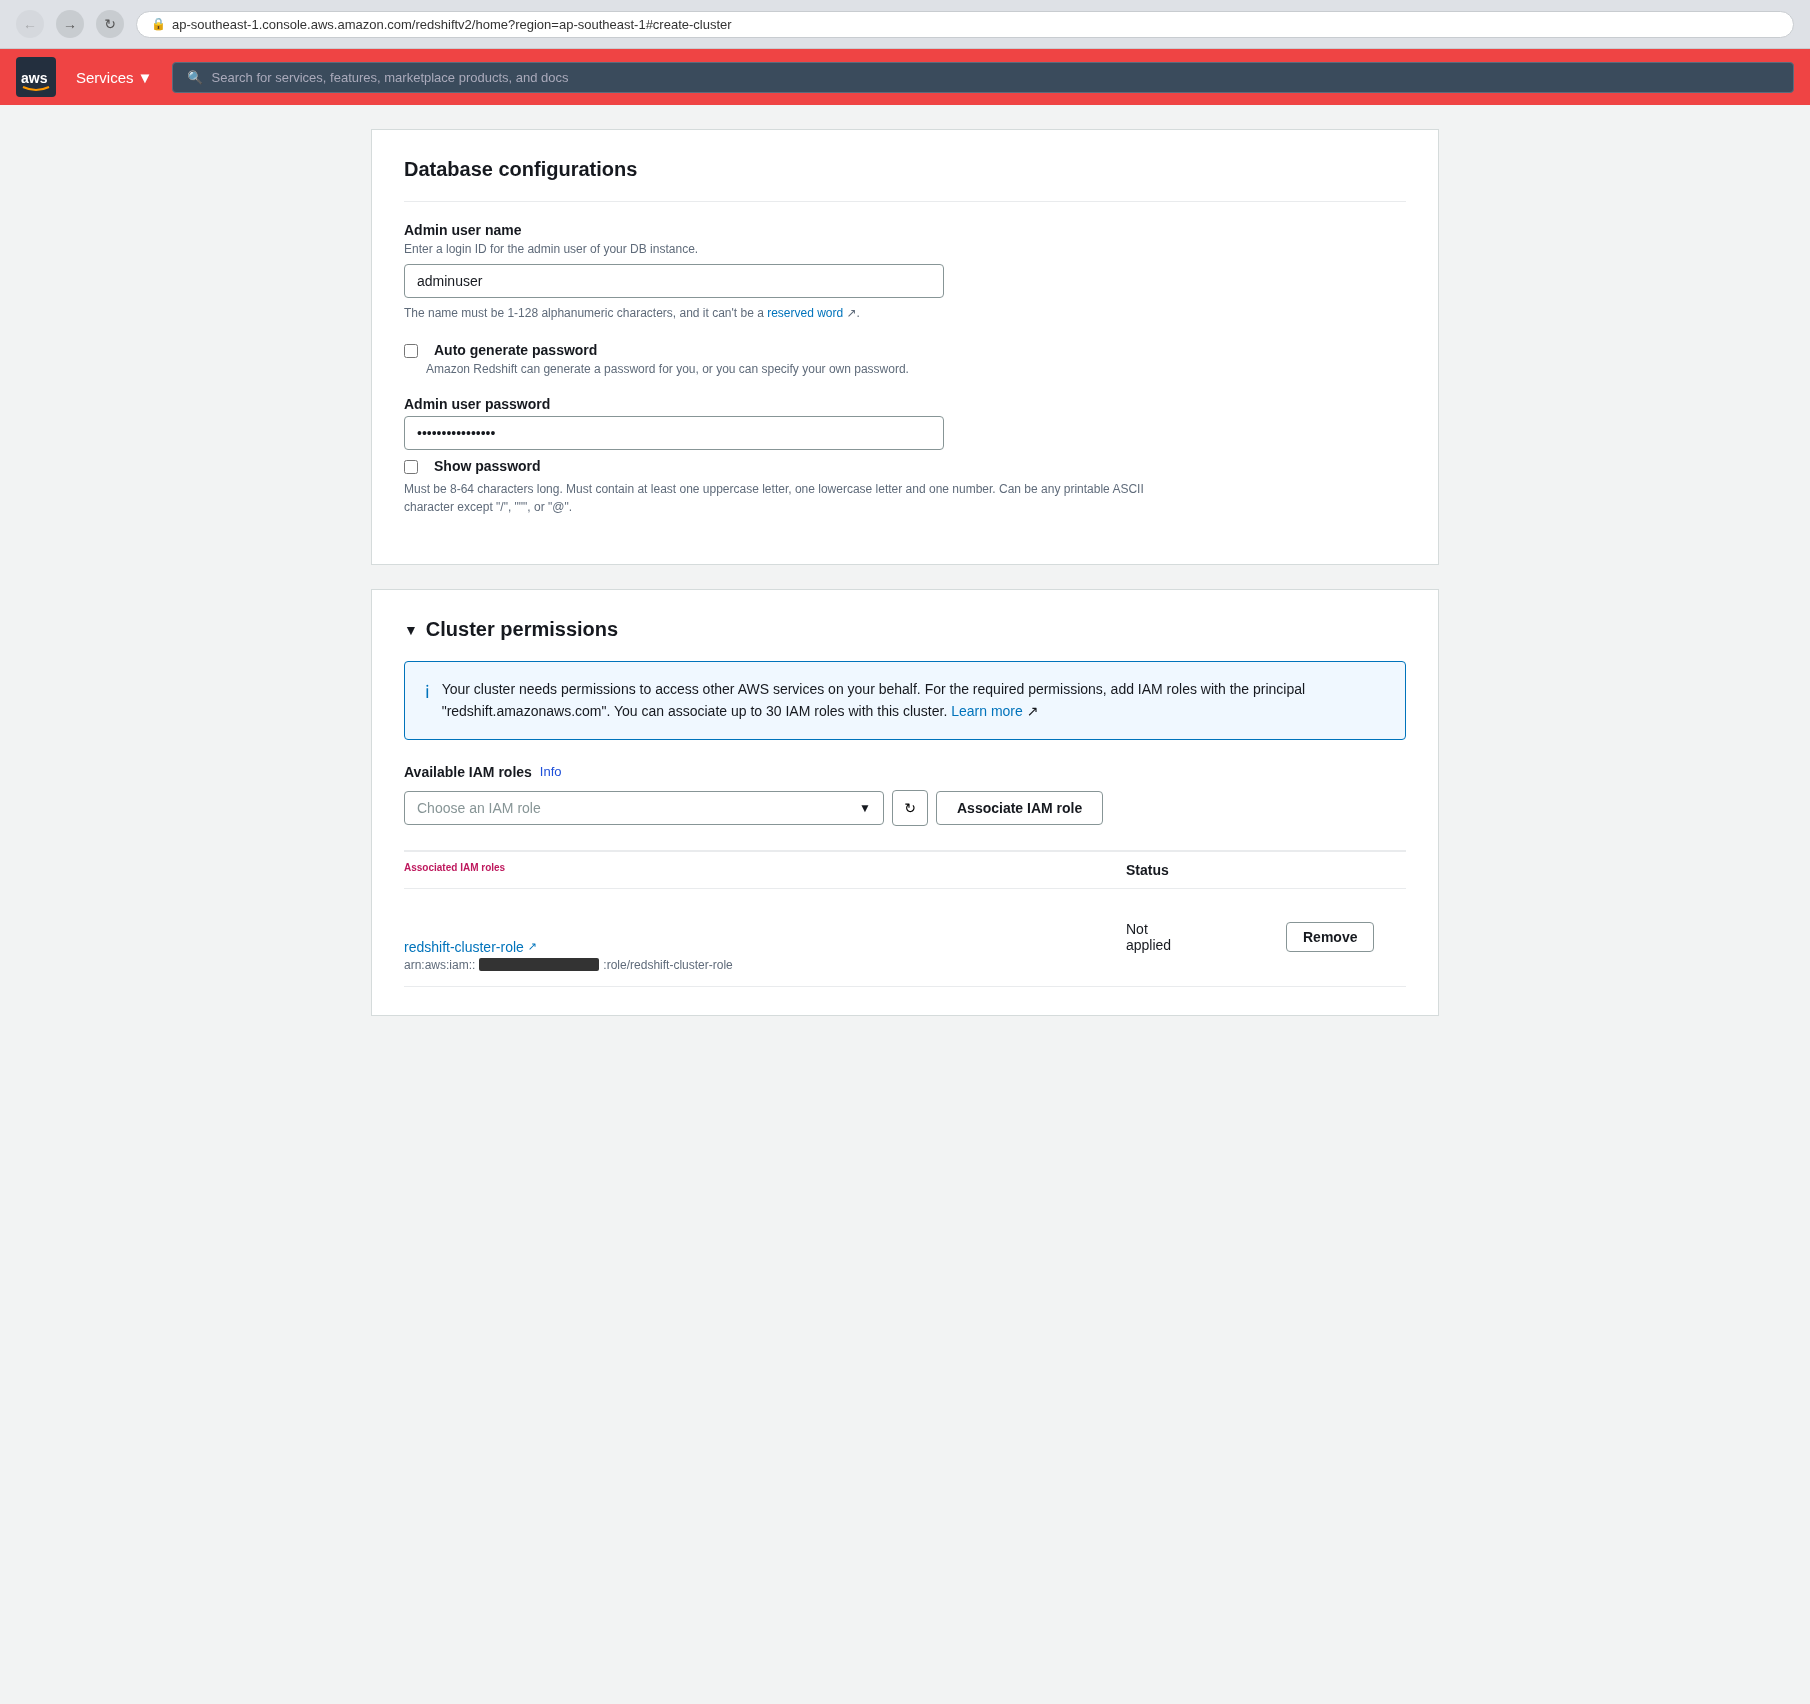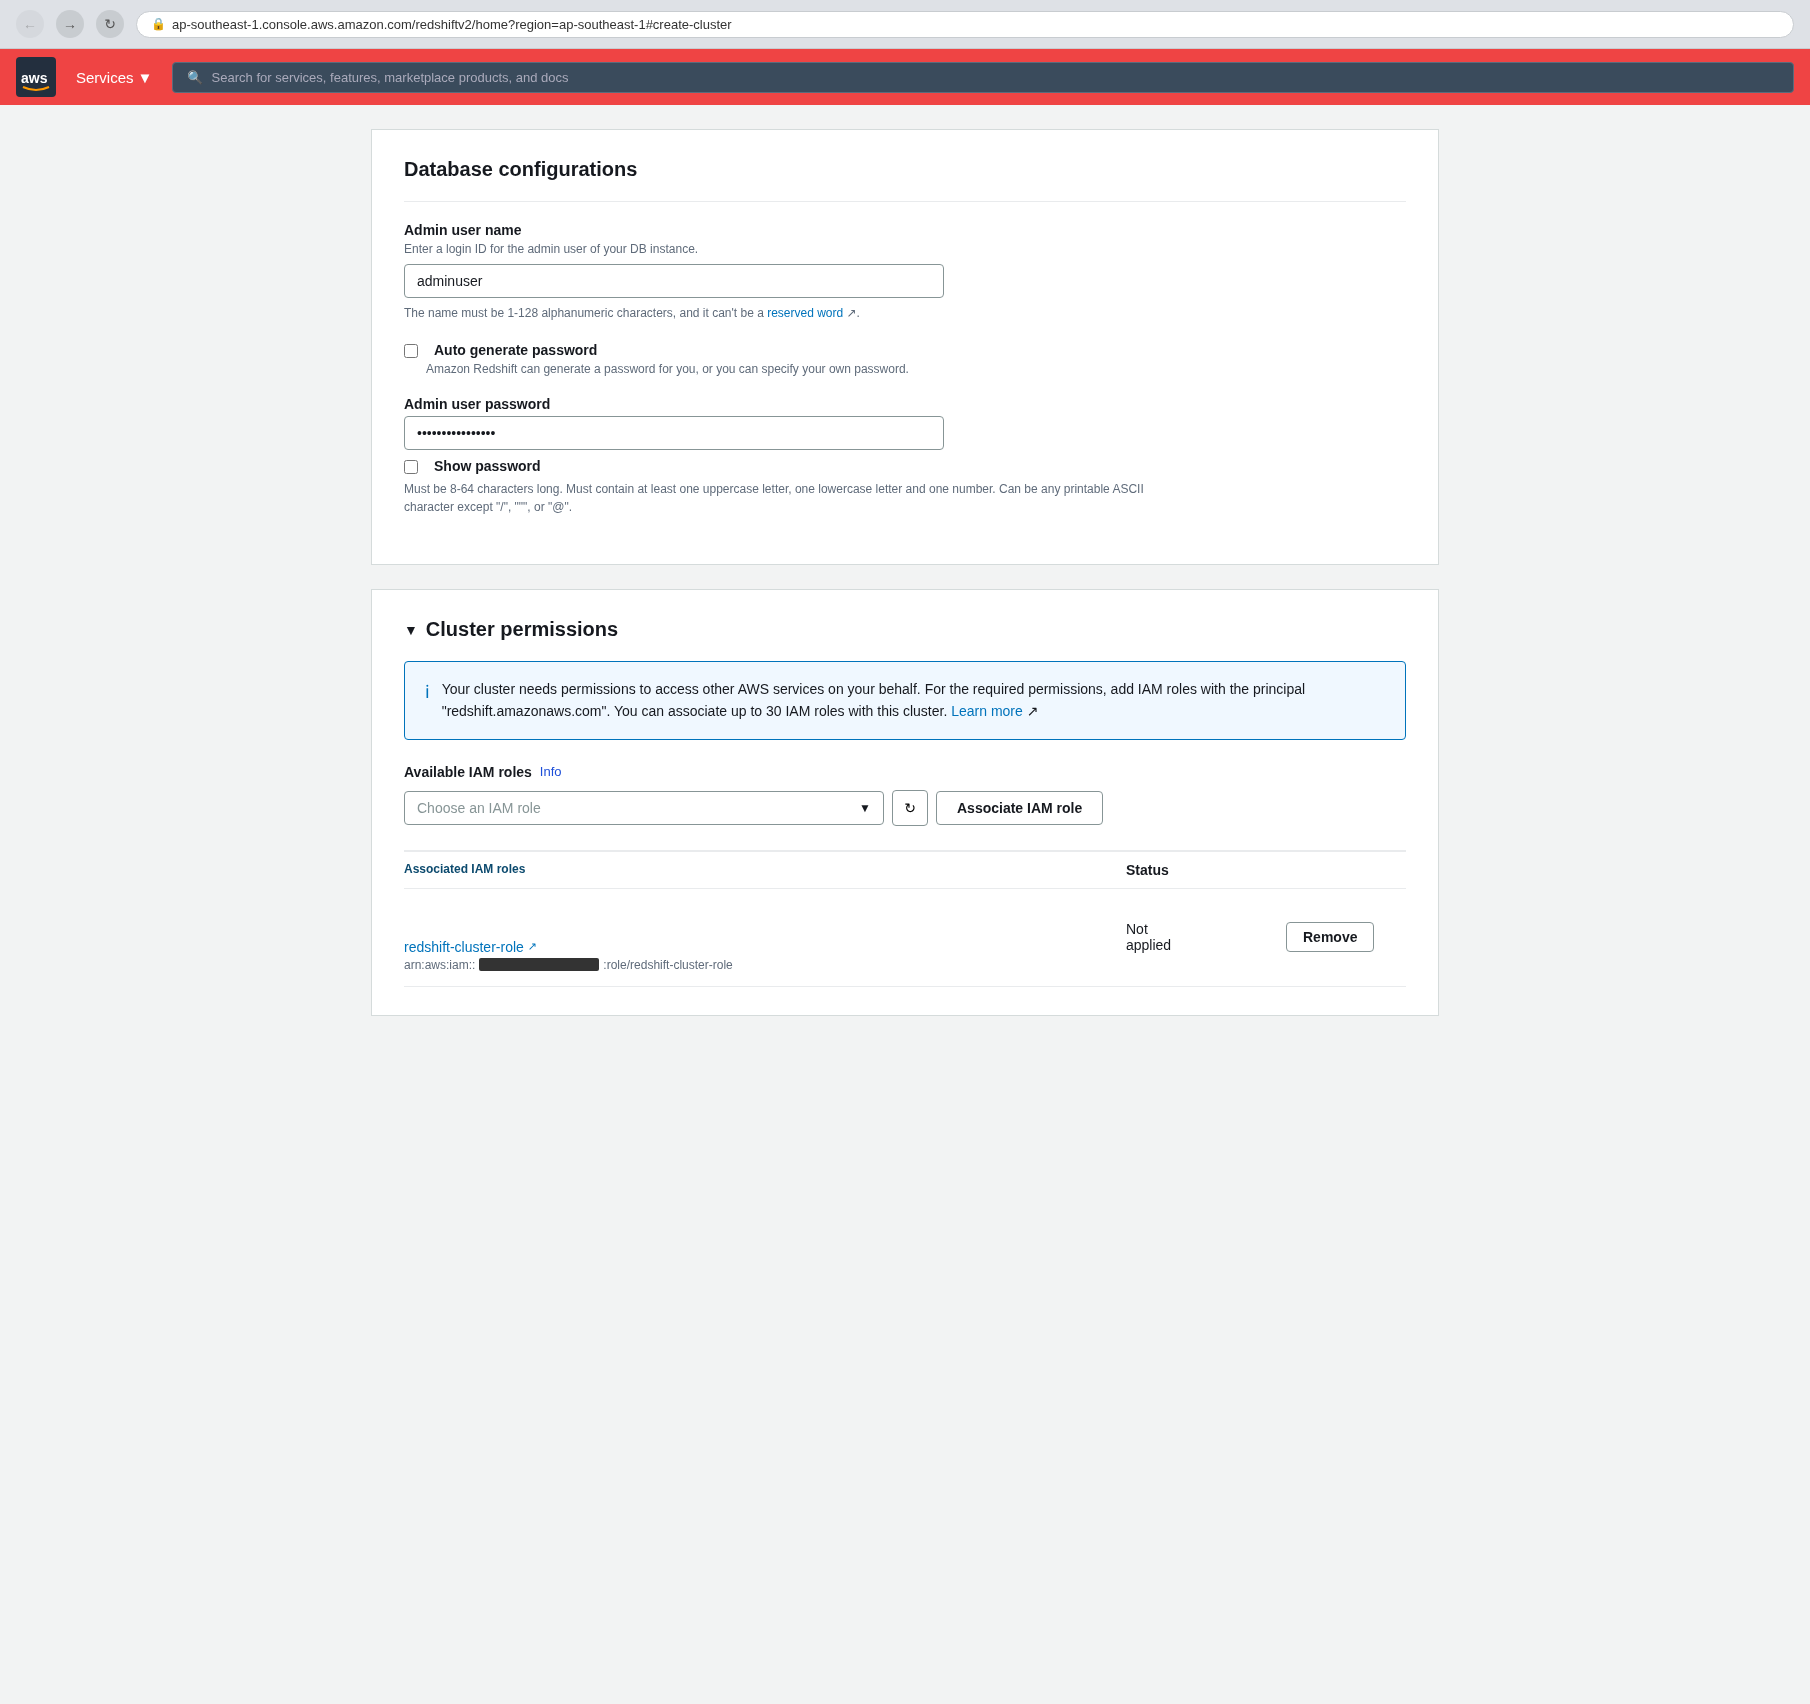--- a/index.html
+++ b/index.html
@@ -276,23 +276,23 @@
       width: 100%;
       border-top: 2px solid #e9ebed;
     }
     .iam-table-header {
       display: flex;
       padding: 10px 0;
       border-bottom: 1px solid #e9ebed;
     }
     .iam-table-header .col-role {
       flex: 1;
-      font-size: 12px;
-      font-weight: 700;
-      color: #0c4a6e;
+      font-size: 10px;
+      font-weight: 700;
+      color: #be185d;
     }
     .iam-table-header .col-status {
       width: 160px;
       font-size: 14px;
       font-weight: 700;
       color: #16191f;
     }
     .iam-table-header .col-action {
       width: 120px;
     }

